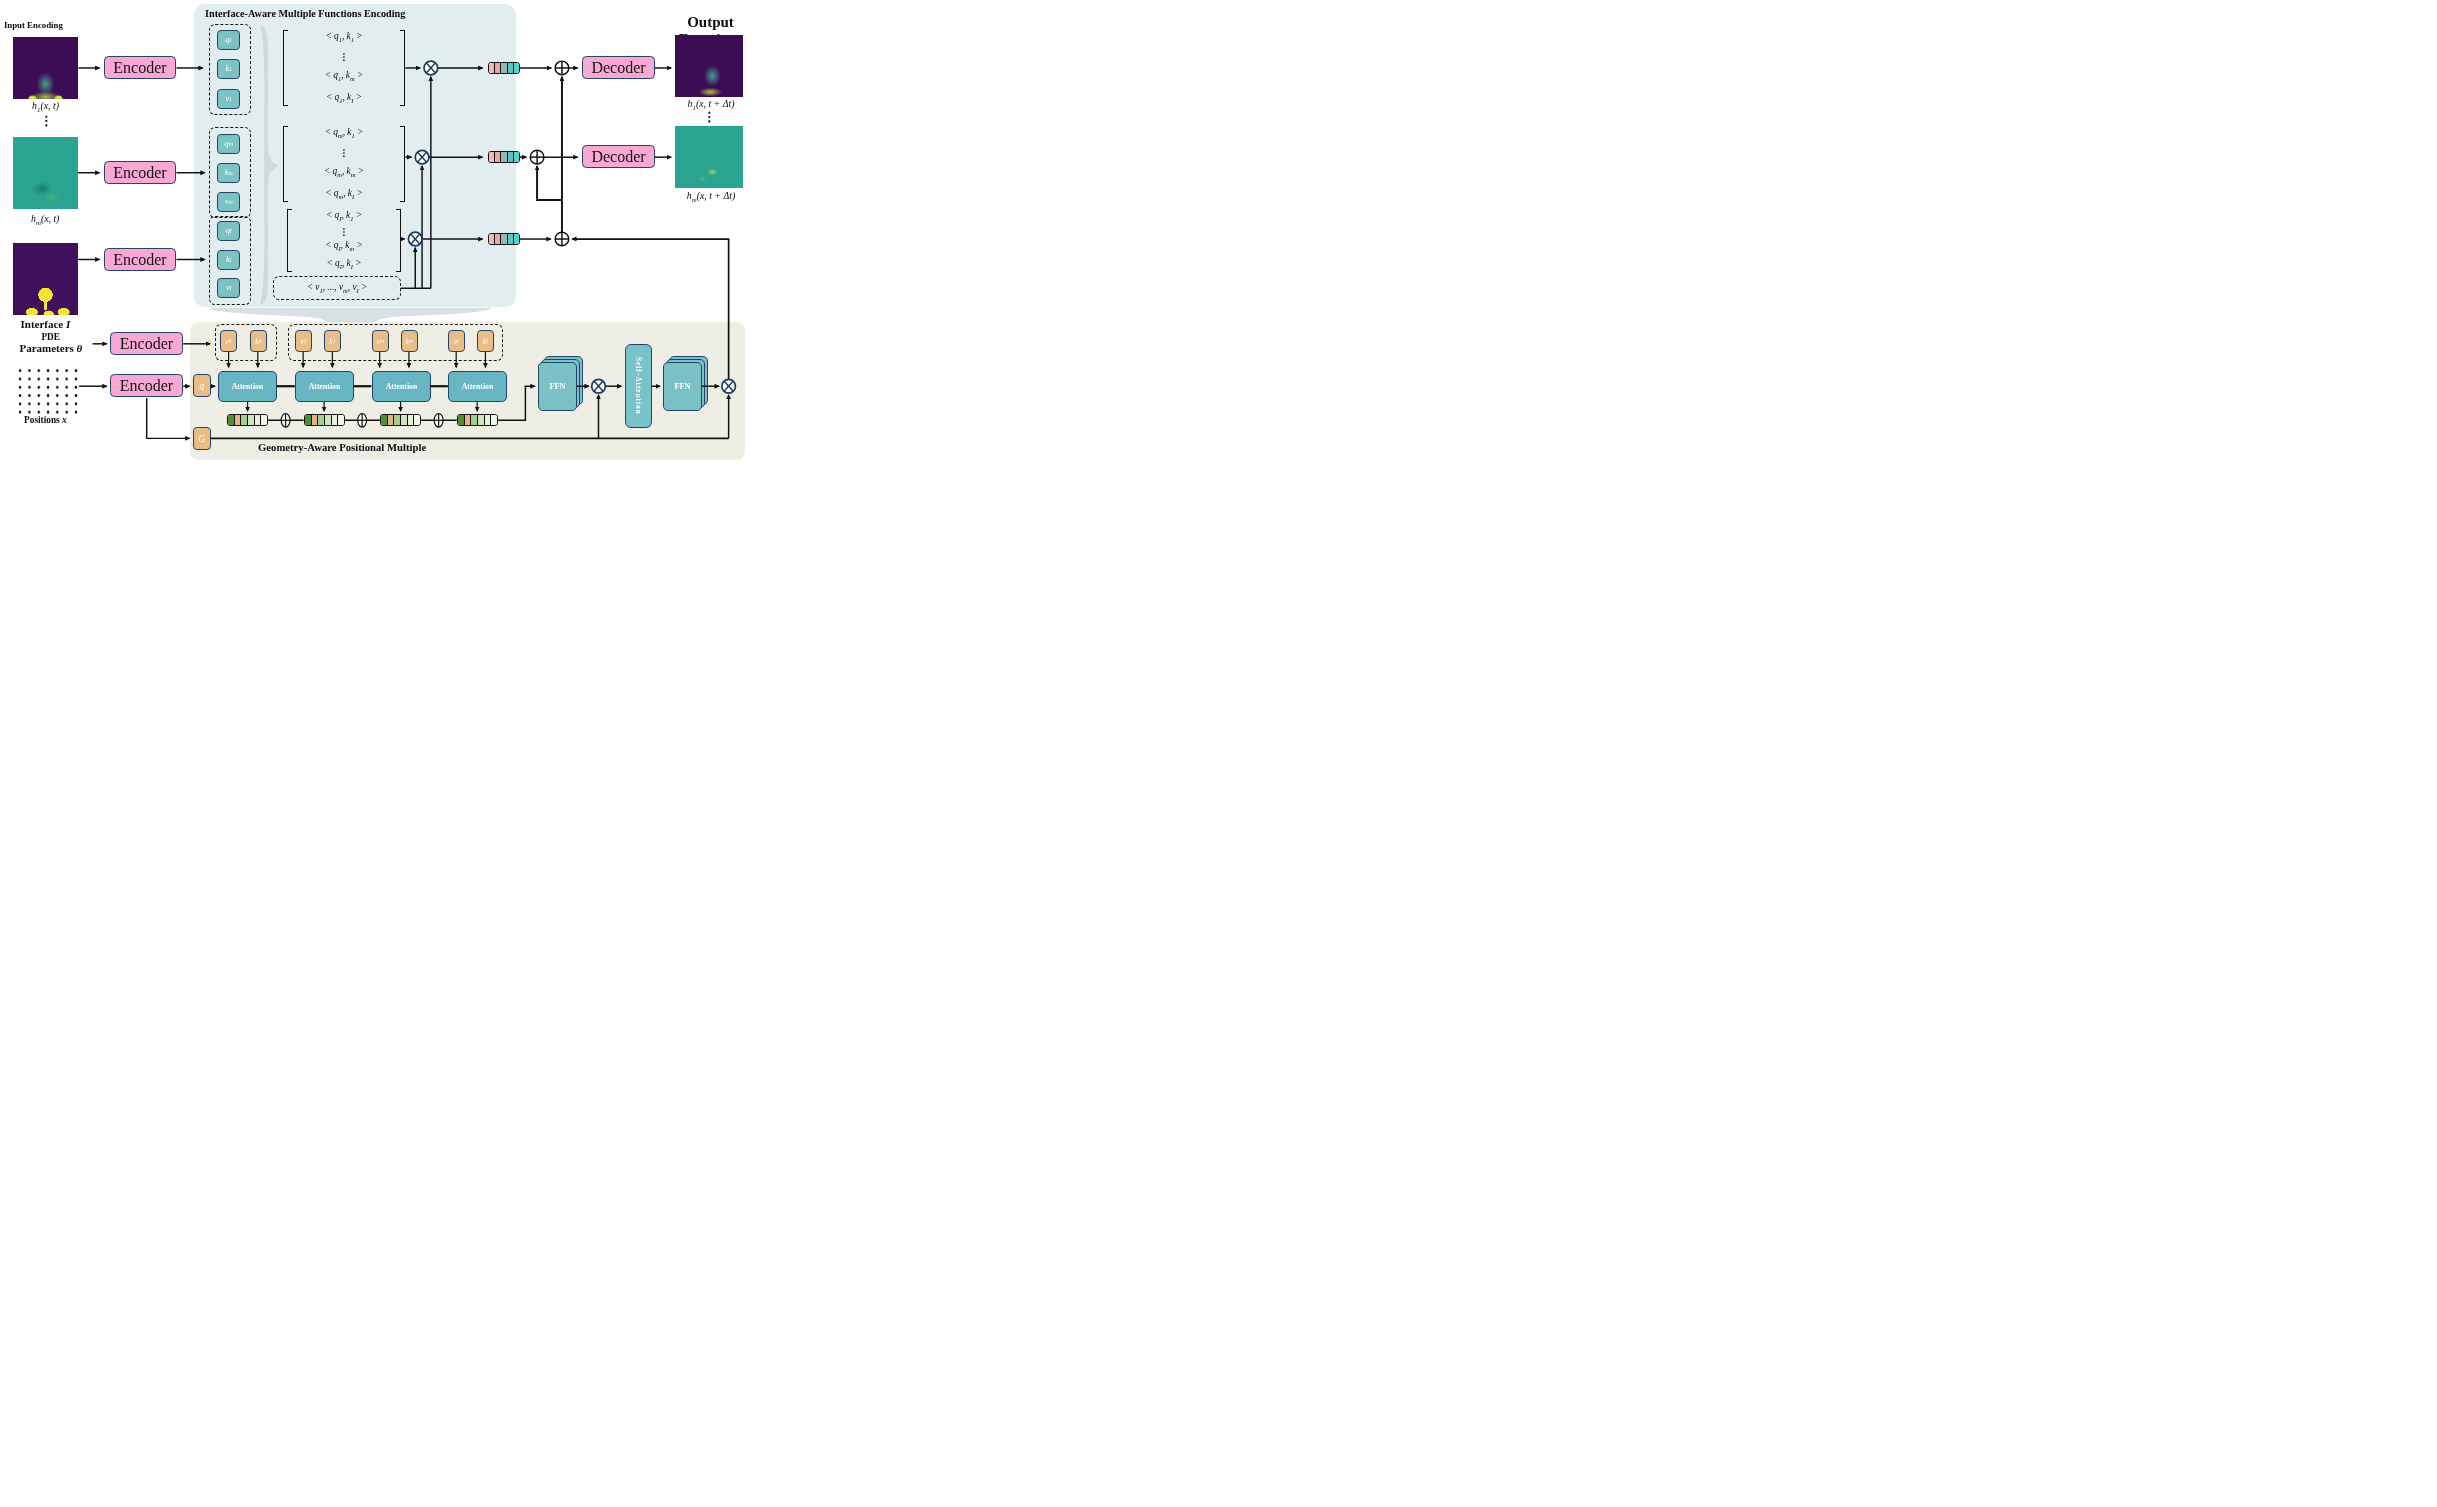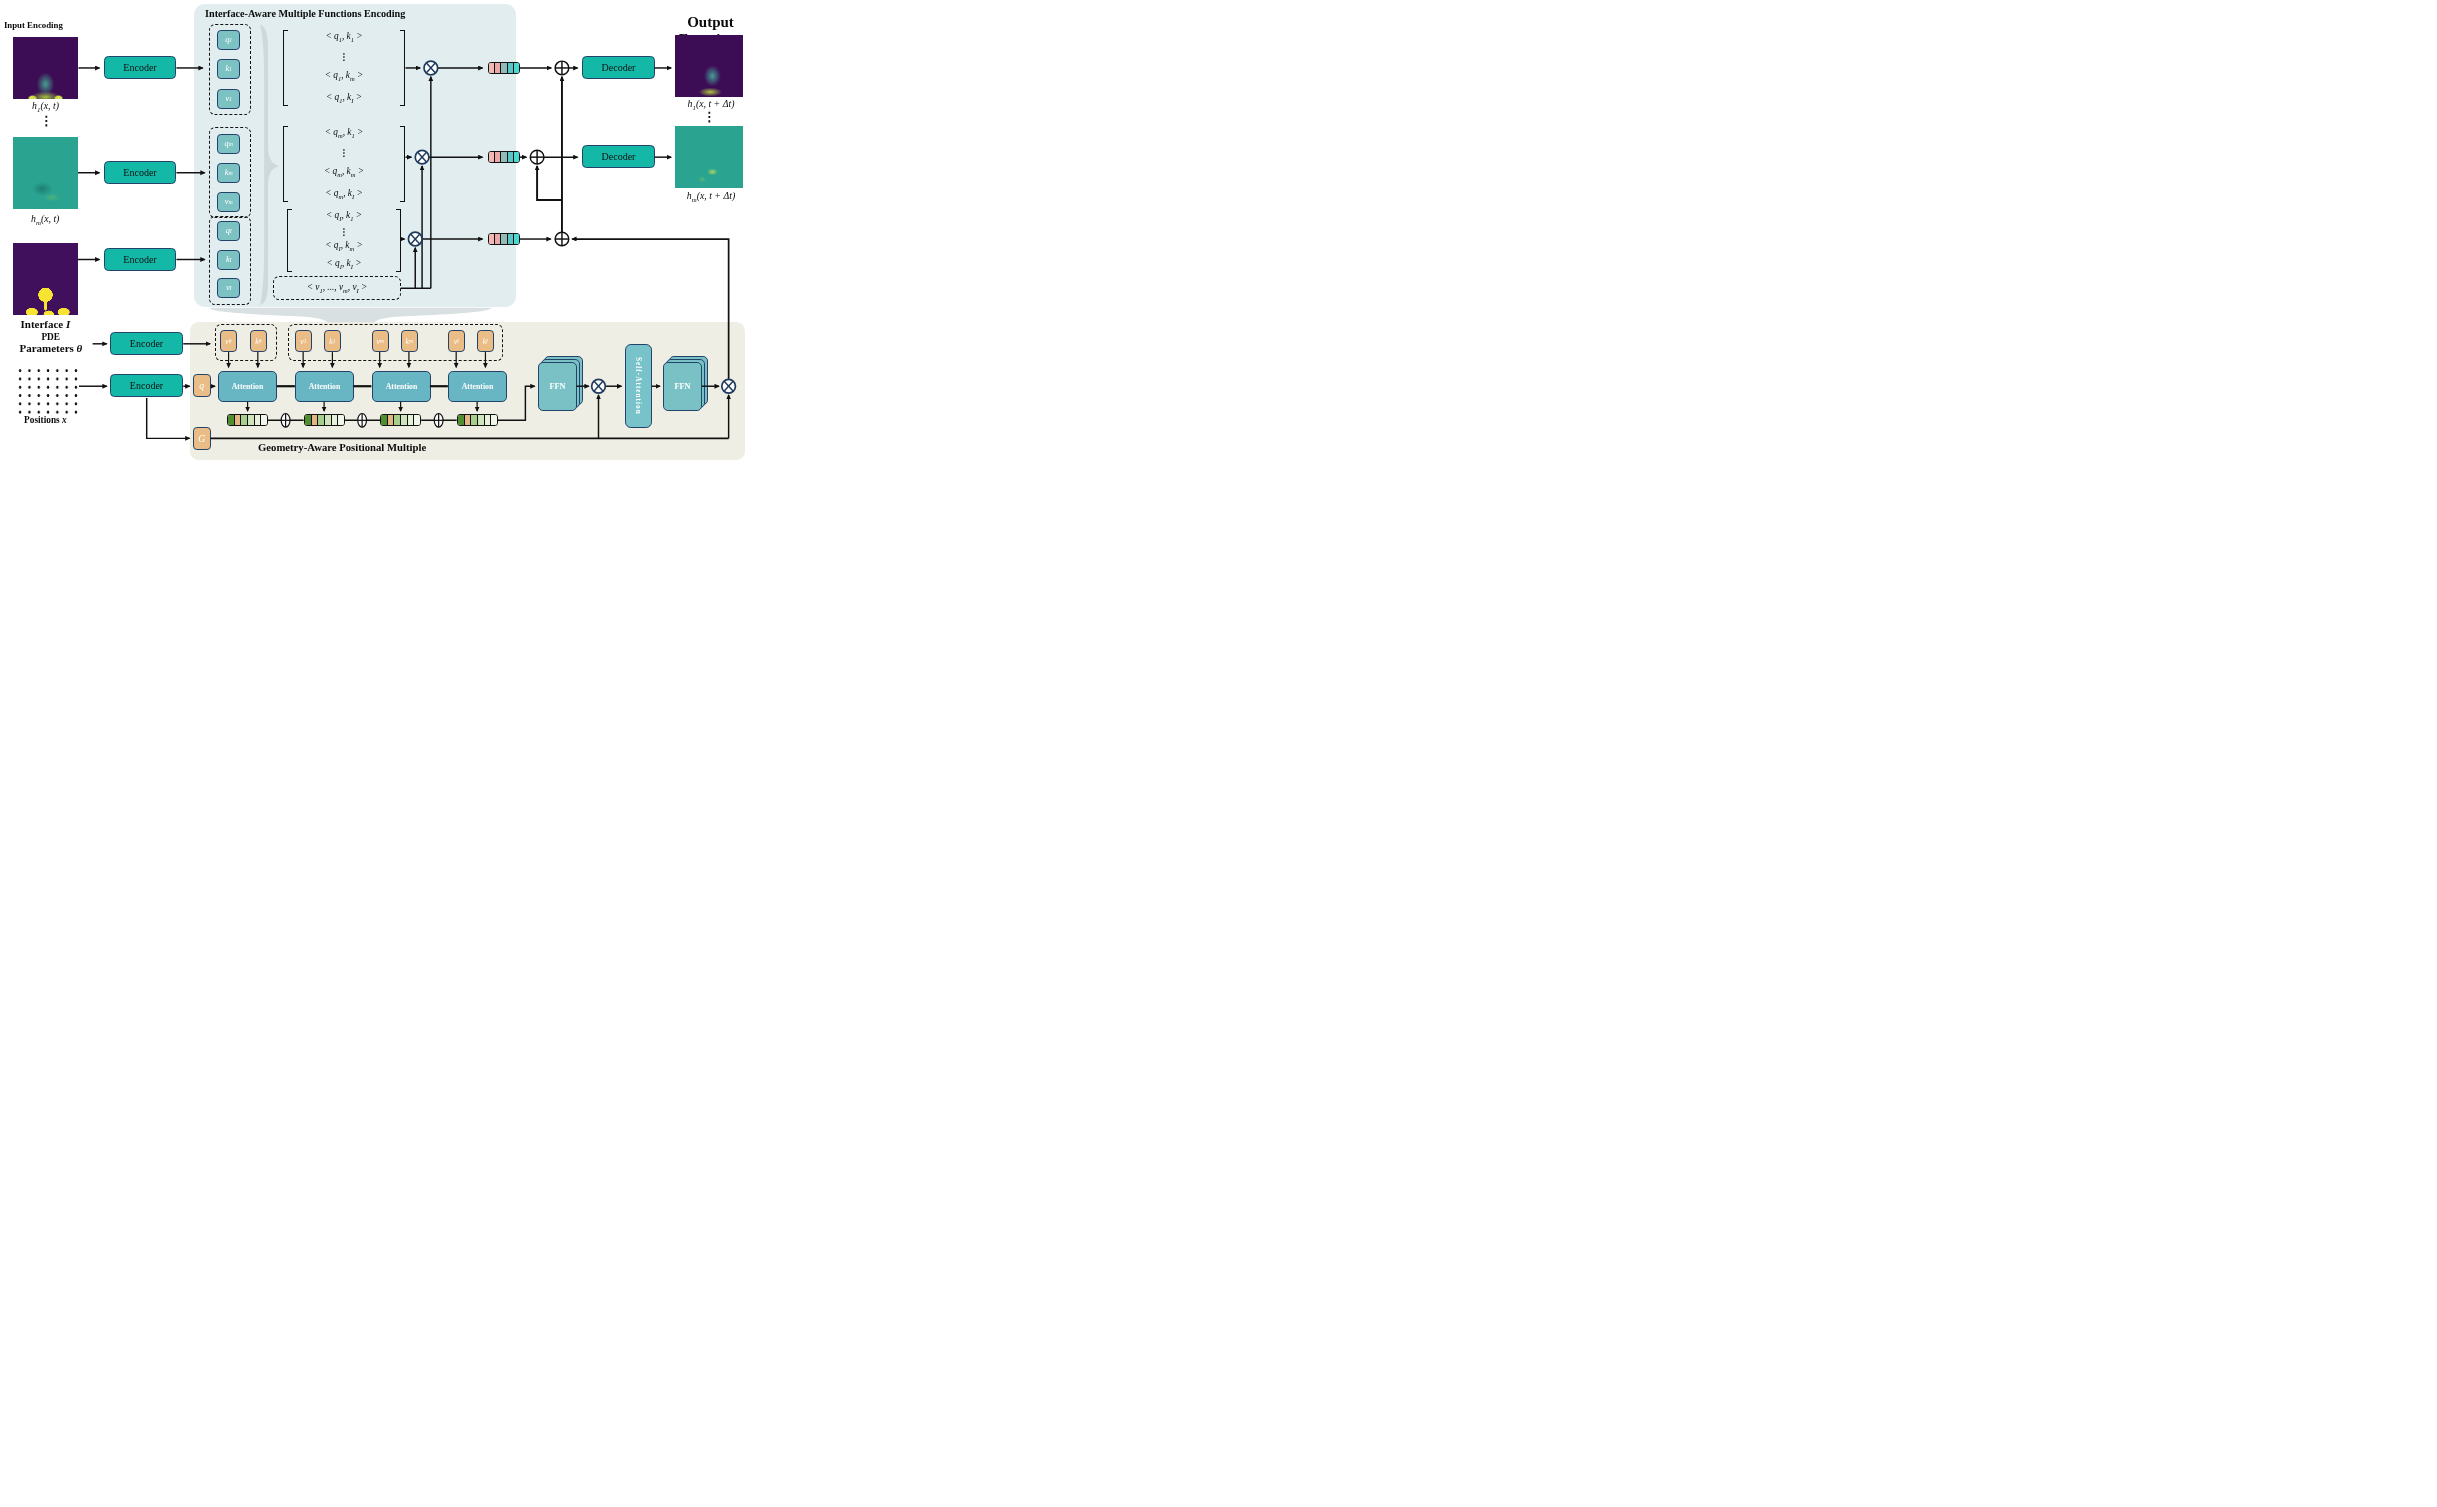--- a/index.html
+++ b/index.html
@@ -2,21 +2,21 @@
 <html style="font-size:7.8px"><head>
 <meta charset="utf-8">
 <style>
   html,body{margin:0;padding:0;background:#fff;}
   #canvas{position:relative;width:753px;height:461px;background:#fff;overflow:hidden;
           font-family:"Liberation Serif",serif;}
   .panel{position:absolute;border-radius:10.7px;}
   .ptitle{position:absolute;font-weight:bold;color:#0b0b0b;}
   .box{position:absolute;border:1.2px solid #24436b;border-radius:4.4px;display:flex;
        align-items:center;justify-content:center;z-index:3;box-sizing:border-box;}
-  .enc{background:#14b8a6;font-size:10px;color:#111;}
+  .enc{background:#f9a8d4;font-size:16px;color:#111;}
   .tealbox{background:#7cc2c3;color:#fff;font-style:italic;font-size:8.3px;border-radius:3.9px;}
   .orangebox{background:#e9bd85;color:#fff;font-style:italic;font-size:7.8px;border-radius:3.9px;}
   .attn{background:#68b6c4;color:#fff;font-weight:bold;font-size:7.8px;border-radius:4.9px;}
   .ffn{background:#79c1c4;color:#fff;font-weight:bold;font-size:8.3px;border-radius:4.9px;}
   .selfattn{background:#77c3c9;color:#fff;font-weight:bold;font-size:7.3px;border-radius:5.9px;
             writing-mode:vertical-rl;letter-spacing:1px;}
   .dashedbox{position:absolute;border:1.2px dashed #111;border-radius:6.3px;z-index:2;box-sizing:border-box;}
   .strip{position:absolute;display:flex;border:1.2px solid #111;border-radius:2.9px;overflow:hidden;z-index:4;box-sizing:border-box;}
   .cell{flex:1;}
   .cell + .cell{border-left:1.2px solid #111;}

